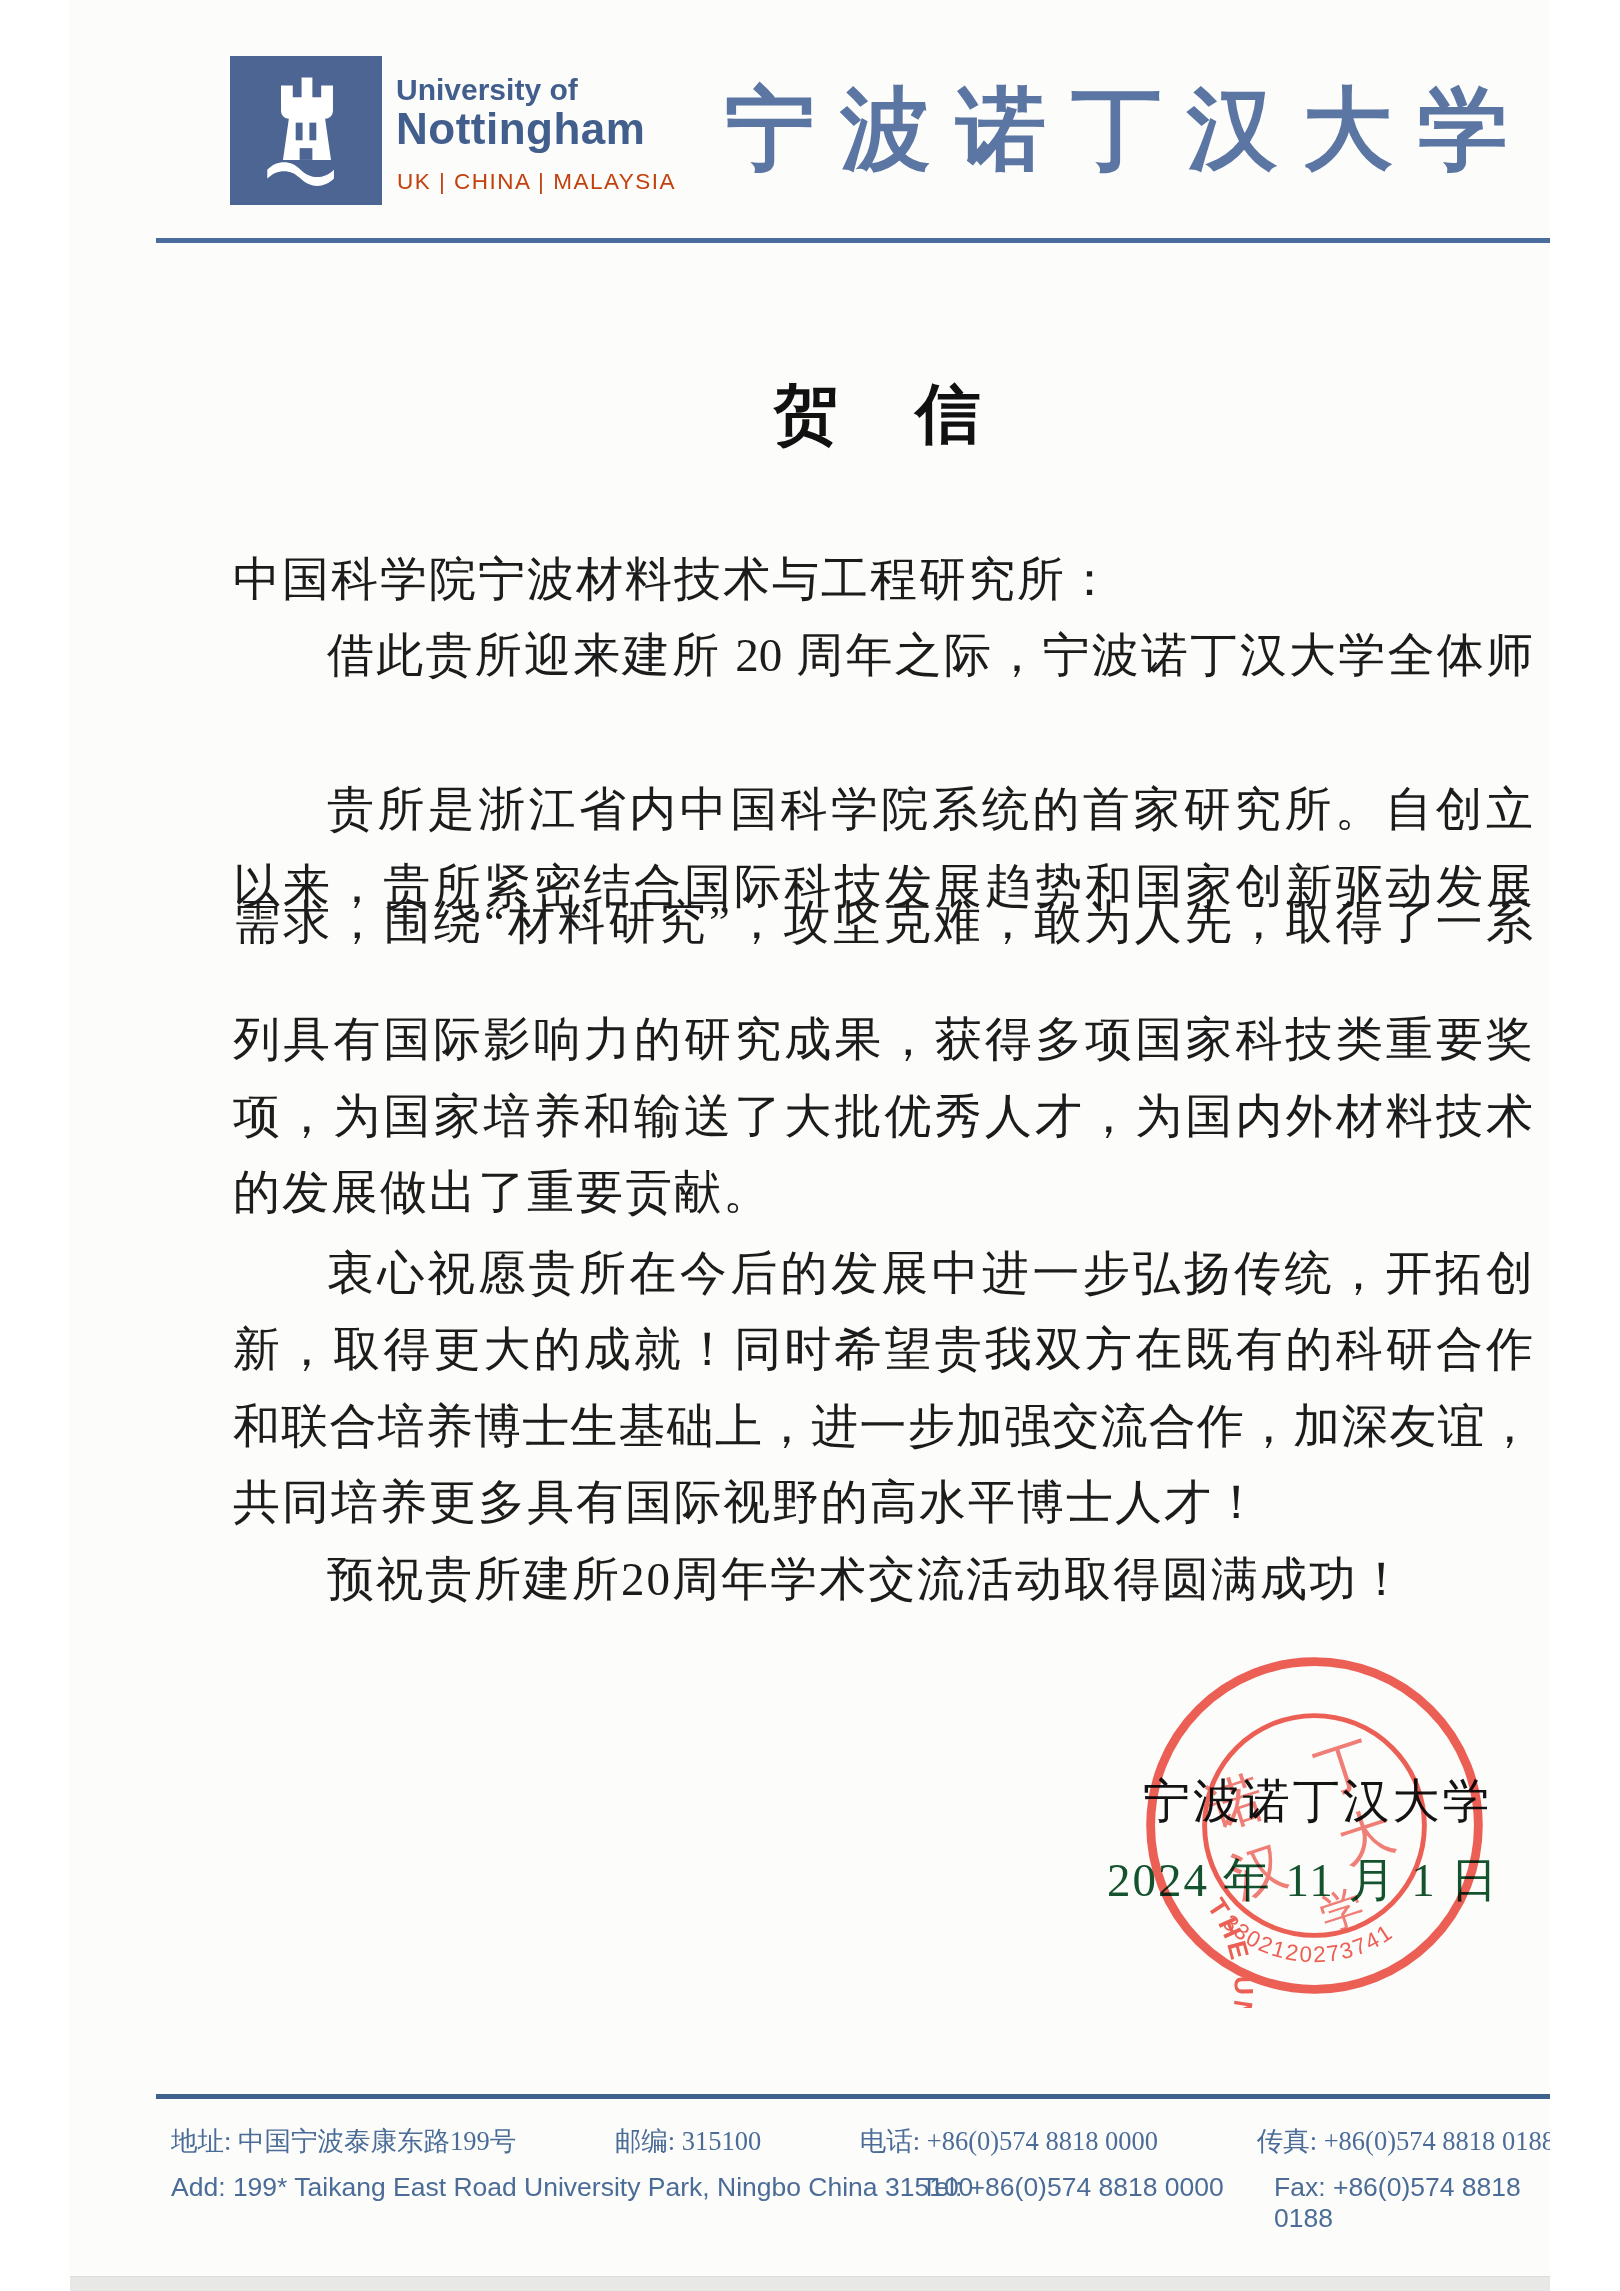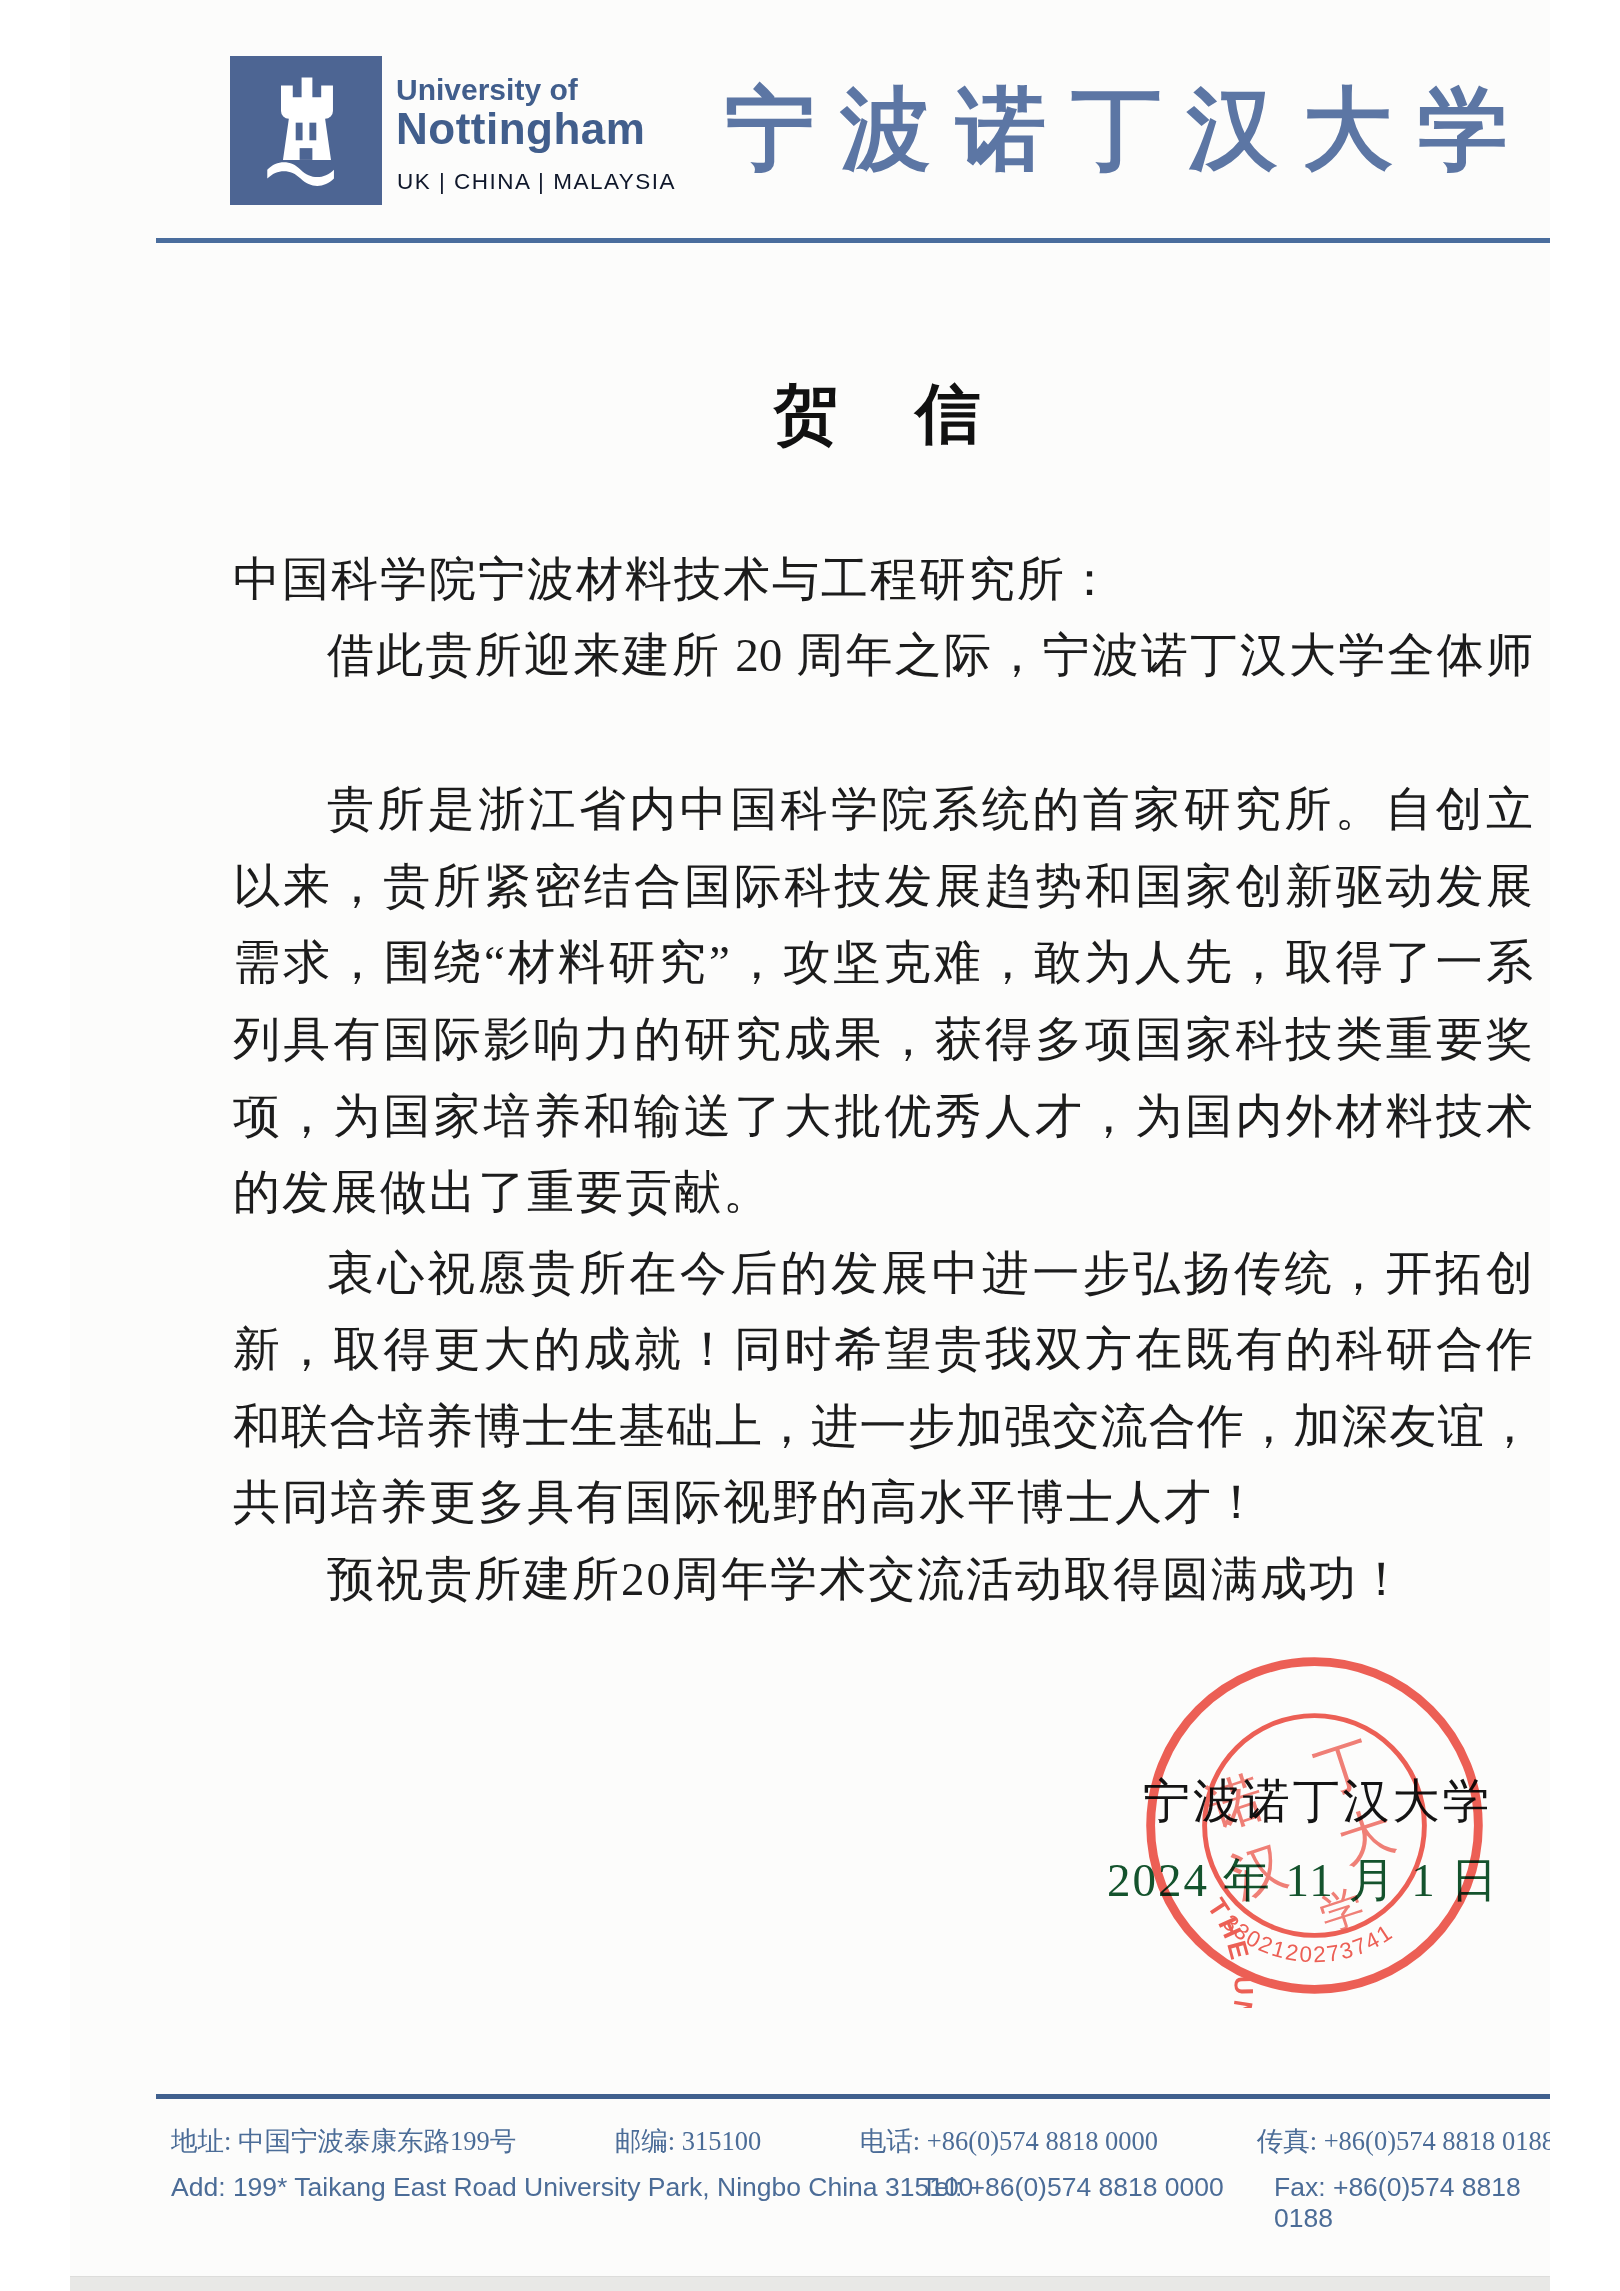--- a/index.html
+++ b/index.html
@@ -10,21 +10,21 @@
   }
 
   
   .logo-box { position:absolute; left:160px; top:56px; width:152px; height:149px; background:#4d6593; }
   .logo-box svg { display:block; width:100%; height:100%; }
 
   .uni-en { position:absolute; left:326px; top:74px; color:#415e8c;
     font-family:"Liberation Sans","DejaVu Sans",sans-serif; font-weight:bold; line-height:1.05; }
   .uni-en .l1 { font-size:30px; display:block; }
   .uni-en .l2 { font-size:44px; display:block; letter-spacing:0.5px; }
-  .regions { position:absolute; left:327px; top:169px; color:#0f172a;
+  .regions { position:absolute; left:327px; top:169px; color:#c2410c;
     font-family:"Liberation Sans","DejaVu Sans",sans-serif; font-size:22.5px; letter-spacing:1.5px; }
 
   .cn-big { position:absolute; left:655px; top:69px; white-space:nowrap;
     color:#5c76a4; font-size:90px; font-weight:bold; letter-spacing:25.5px;
     font-family:"Liberation Sans","DejaVu Sans",sans-serif; }
 
   .rule-top { position:absolute; left:86px; top:238px; width:1448px; height:4.9px; background:#4a6d9d; }
 
   
   .letter-title { position:absolute; left:0; top:370px; width:1620px; text-align:center;
@@ -77,21 +77,21 @@
   <div class="regions">UK | CHINA | MALAYSIA</div>
   <div class="cn-big">宁波诺丁汉大学</div>
   <div class="rule-top"></div>
 
   <div class="letter-title">贺　信</div>
 
   <div class="bl" style="top:551px">中国科学院宁波材料技术与工程研究所：</div>
   <div class="bl ind fill" style="top:627px">借此贵所迎来建所 20 周年之际，宁波诺丁汉大学全体师</div>
   <div class="bl ind fill" style="top:781px">贵所是浙江省内中国科学院系统的首家研究所。自创立</div>
   <div class="bl fill" style="top:858px">以来，贵所紧密结合国际科技发展趋势和国家创新驱动发展</div>
-  <div class="bl fill" style="top:934px">需求，围绕“材料研究”，攻坚克难，敢为人先，取得了一系</div>
+  <div class="bl fill" style="top:894px">需求，围绕“材料研究”，攻坚克难，敢为人先，取得了一系</div>
   <div class="bl fill" style="top:1011px">列具有国际影响力的研究成果，获得多项国家科技类重要奖</div>
   <div class="bl fill" style="top:1088px">项，为国家培养和输送了大批优秀人才，为国内外材料技术</div>
   <div class="bl" style="top:1164px">的发展做出了重要贡献。</div>
   <div class="bl ind fill" style="top:1245px">衷心祝愿贵所在今后的发展中进一步弘扬传统，开拓创</div>
   <div class="bl fill" style="top:1321px">新，取得更大的成就！同时希望贵我双方在既有的科研合作</div>
   <div class="bl fill" style="top:1398px">和联合培养博士生基础上，进一步加强交流合作，加深友谊，</div>
   <div class="bl" style="top:1474px">共同培养更多具有国际视野的高水平博士人才！</div>
   <div class="bl ind" style="top:1551px">预祝贵所建所20周年学术交流活动取得圆满成功！</div>
 
   <div class="sig-name">宁波诺丁汉大学</div>

